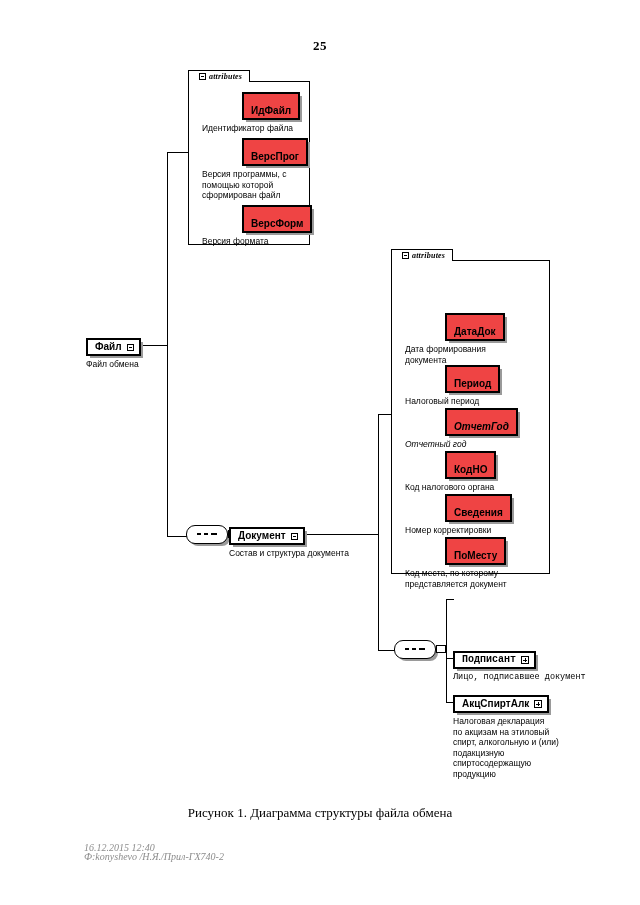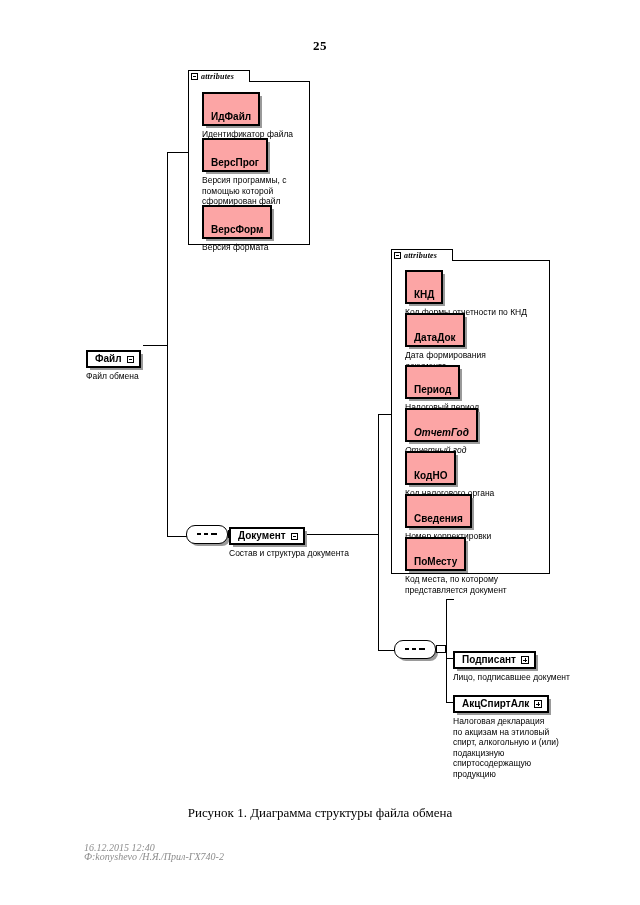--- a/index.html
+++ b/index.html
@@ -31,21 +31,21 @@
     box-sizing:border-box;
   }
   .attr-panel .panel-tab{
     position:absolute;left:0;top:0;
     height:12px;
     border:1px solid #000;
     border-bottom:none;
     background:#fff;
     box-sizing:border-box;
     display:flex;align-items:center;
-    padding:0 4px 0 2px;
+    padding:0 4px 0 10px;
     z-index:3;
   }
   .attr-panel .panel-tab .tab-label{
     font-family:"Liberation Serif", serif;
     font-style:italic;font-weight:bold;
     font-size:8px;
     margin-left:3px;
     letter-spacing:.2px;
   }
   .minus-box{
@@ -75,27 +75,28 @@
   .plus-box::after{
     content:"";position:absolute;top:1px;bottom:1px;left:3px;
     width:1px;background:#000;
   }
 
   
   .attr-item{position:absolute;left:14px;}
   .attr-box{
     display:inline-block;
     border:2px solid #000;
-    background:#fca5a5;
-    padding:17px 7px 1px 7px;
+    background:#ef4444;
+    padding:11px 7px 1px 7px;
     font-size:10px;font-weight:bold;
     line-height:12px;
     position:relative;
     box-shadow:3px 3px 0 -1px #9a9a9a;
     white-space:nowrap;
+    margin-left:40px;
   }
   .attr-desc{
     font-size:8.5px;
     line-height:10.5px;
     margin-top:3px;
     white-space:pre-line;
     color:#000;
   }
 
   
@@ -191,21 +192,21 @@
 
   <div class="ln lnh" style="left:378px;top:650px;width:17px;"></div>
 
   <div class="ln lnh" style="left:437px;top:649px;width:10px;"></div>
 
   <div class="ln lnv" style="left:446px;top:599px;height:103px;"></div>
   <div class="ln lnh" style="left:446px;top:599px;width:8px;"></div>
   <div class="ln lnh" style="left:446px;top:658px;width:8px;"></div>
   <div class="ln lnh" style="left:446px;top:702px;width:8px;"></div>
 
-  <div class="node" style="left:86px;top:336px;margin-top:12px;">
+  <div class="node" style="left:86px;top:336px;">
     <div class="node-box">
       <span>Файл</span>
       <span class="minus-box"></span>
     </div>
     <div class="node-desc">Файл обмена</div>
   </div>
 
   <div class="attr-panel" style="left:188px;top:70px;width:122px;height:175px;">
     <div class="panel-tab" style="width:62px;">
       <span class="minus-box"></span>
@@ -251,26 +252,20 @@
     <div class="node-desc">Состав и структура документа</div>
   </div>
 
   <div class="attr-panel" style="left:391px;top:249px;width:159px;height:325px;">
     <div class="panel-tab" style="width:62px;">
       <span class="minus-box"></span>
       <span class="tab-label">attributes</span>
     </div>
     <div class="panel-body" style="width:159px;height:314px;"></div>
 
-    <div class="attr-item" style="top:21px;">
-      <div class="attr-box">
-        <span>КНД</span>
-      </div>
-      <div class="attr-desc">Код формы отчетности по КНД</div>
-    </div>
 
     <div class="attr-item" style="top:64px;">
       <div class="attr-box">
         <span>ДатаДок</span>
       </div>
       <div class="attr-desc">Дата формирования
 документа</div>
     </div>
 
     <div class="attr-item" style="top:116px;">
@@ -310,21 +305,21 @@
     </div>
   </div>
 
   <div class="seq" style="left:394px;top:640px;">
     <div class="shape"></div>
     <div class="dots"></div>
     <div class="stub"></div>
   </div>
 
 
-  <div class="node" style="left:453px;top:649px;">
+  <div class="node" style="left:453px;top:649px;font-family:Liberation Mono, monospace;">
     <div class="node-box">
       <span>Подписант</span>
       <span class="plus-box"></span>
     </div>
     <div class="node-desc">Лицо, подписавшее документ</div>
   </div>
 
   <div class="node" style="left:453px;top:693px;">
     <div class="node-box">
       <span>АкцСпиртАлк</span>

